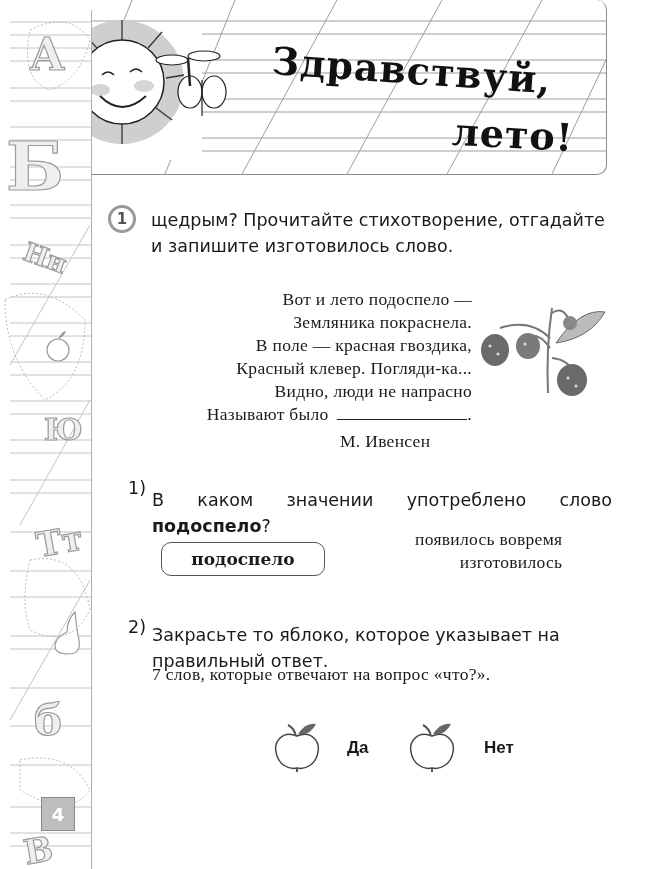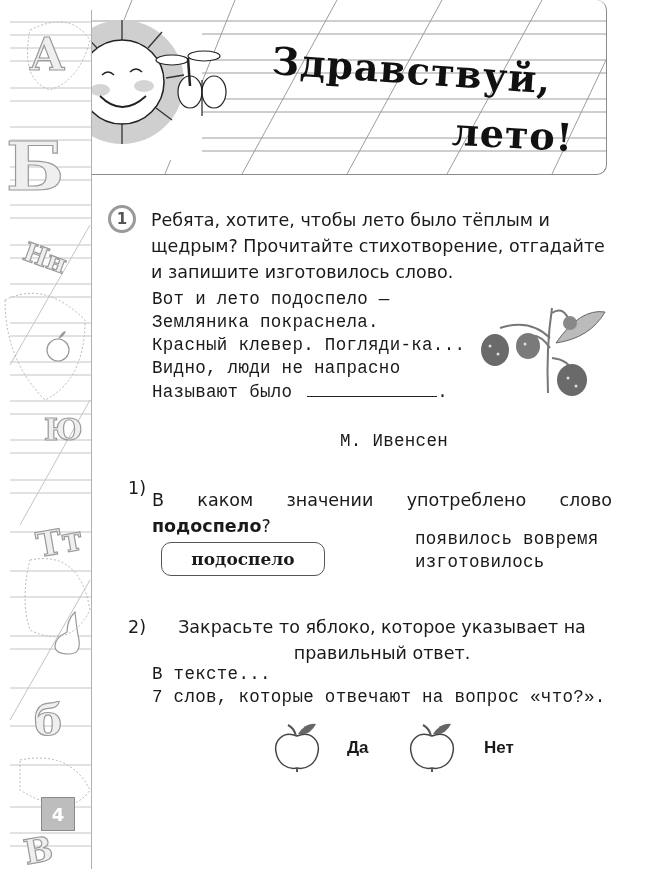--- a/index.html
+++ b/index.html
@@ -25,41 +25,41 @@
   #title-line1 { left: 180px; top: 38px; font-size: 38px; transform: rotate(4deg); transform-origin: left center; }
   #title-line2 { left: 360px; top: 112px; font-size: 38px; transform: rotate(3deg); }
   
   #task-badge {
     left: 108px; top: 205px; width: 28px; height: 28px; border-radius: 50%;
     border: 3px solid #9a9a9a; box-sizing: border-box; background: #fff;
     display: flex; align-items: center; justify-content: center;
     font-size: 15px; font-weight: bold; color: #555;
   }
   .sans { font-family: "DejaVu Sans", sans-serif; font-size: 17.5px; line-height: 26px; }
-  .serif { font-family: Liberation Mono, monospace; font-size: 17.5px; line-height: 23px; letter-spacing: 0.3px; }
+  .serif { font-family: Liberation Serif, serif; font-size: 17.5px; line-height: 23px; letter-spacing: 0.3px; text-align: right; }
   #task-intro { left: 151px; top: 207px; width: 460px; text-align: justify; }
   #task-intro span { display: block; }
   #poem { left: 152px; top: 288px; width: 320px; }
   #poem .line { white-space: nowrap; }
   #poem-blank { display: inline-block; width: 130px; border-bottom: 1.5px solid #222; height: 16px; vertical-align: baseline; margin-left: 4px; }
   #poem-author { left: 340px; top: 430px; }
   #q1 { left: 128px; top: 475px; width: 484px; }
   #q1-num { position: absolute; left: 0; top: 0; }
   #q1-text { position: absolute; left: 24px; top: 12px; width: 460px; text-align: justify; }
   #word-box {
     left: 161px; top: 542px; width: 164px; height: 34px; box-sizing: border-box;
     border: 1.5px solid #555; border-radius: 10px;
     display: flex; align-items: center; justify-content: center;
     font-family: "DejaVu Serif", serif; font-weight: bold; font-size: 17px;
   }
   #options { left: 415px; top: 528px; }
   #options .opt { display: block; line-height: 23px; }
   #q2 { left: 128px; top: 614px; width: 484px; }
   #q2-num { position: absolute; left: 0; top: 0; }
-  #q2-text { position: absolute; left: 24px; top: 0; width: 460px; text-align: center; }
+  #q2-text { position: absolute; left: 24px; top: 8px; width: 460px; }
   #q2-sub { left: 152px; top: 663px; }
   .apple { position: absolute; width: 50px; height: 50px; }
   .apple-label { position: absolute; font-family: Liberation Sans, sans-serif; font-weight: bold; font-size: 17px; }
   #page-num {
     left: 41px; top: 797px; width: 34px; height: 34px; background: #bdbdbd;
     border: 1.5px solid #8a8a8a; box-sizing: border-box;
     display: flex; align-items: center; justify-content: center;
     color: #fff; font-weight: bold; font-size: 18px;
   }
 </style>
@@ -182,28 +182,28 @@
         <ellipse cx="152" cy="36" rx="16" ry="5"></ellipse>
       <line x1="136" y1="38" x2="138" y2="66" stroke-width="2.5"></line>
     </g>
   </svg>
   <div id="title-line1" class="title-text">Здравствуй,</div>
   <div id="title-line2" class="title-text">лето!</div>
 </div>
 
 <div id="task-badge" class="abs">1</div>
 <div id="task-intro" class="abs sans">
-  <span>Ребята, хотите, чтобы лето было тёплым и</span>
   <span>щедрым? Прочитайте стихотворение, отгадайте</span>
   <span>и запишите изготовилось слово.</span>
 </div>
 
 <div id="poem" class="abs serif">
   <div class="line">Вот и лето подоспело —</div>
   <div class="line">Земляника покраснела.</div>
+  <div class="line">В поле — красная гвоздика,</div>
   <div class="line">Красный клевер. Погляди-ка...</div>
   <div class="line">Видно, люди не напрасно</div>
   <div class="line">
     <span>Называют было</span>
     <span id="poem-blank"></span><span>.</span>
   </div>
 </div>
 <div id="poem-author" class="abs serif">М. Ивенсен</div>
 
 <svg class="abs" style="left:470px;top:298px" width="140" height="100" viewBox="0 0 140 100">
@@ -238,21 +238,20 @@
 <div id="options" class="abs serif">
   <span class="opt">появилось вовремя</span>
   <span class="opt">изготовилось</span>
 </div>
 
 <div id="q2" class="abs sans">
   <span id="q2-num">2)</span>
   <div id="q2-text">Закрасьте то яблоко, которое указывает на правильный ответ.</div>
 </div>
 <div id="q2-sub" class="abs serif">
-  <div>В тексте...</div>
   <div>7 слов, которые отвечают на вопрос «что?».</div>
 </div>
 
 <svg class="apple" style="left:272px;top:722px" viewBox="0 0 50 50">
   <path d="M25 14 C10 8 2 20 4 30 C6 42 16 48 25 46 C34 48 44 42 46 30 C48 20 40 8 25 14z" fill="#fff" stroke="#444" stroke-width="1.5"></path>
   <path d="M24 14 Q22 6 16 3" stroke="#555" stroke-width="2" fill="none"></path>
   <path d="M26 12 Q34 0 44 2 Q38 14 26 12z" fill="#666"></path>
   <line x1="25" y1="46" x2="25" y2="50" stroke="#555" stroke-width="2"></line>
 </svg>
 <span class="apple-label" style="left:347px;top:738px">Да</span>

